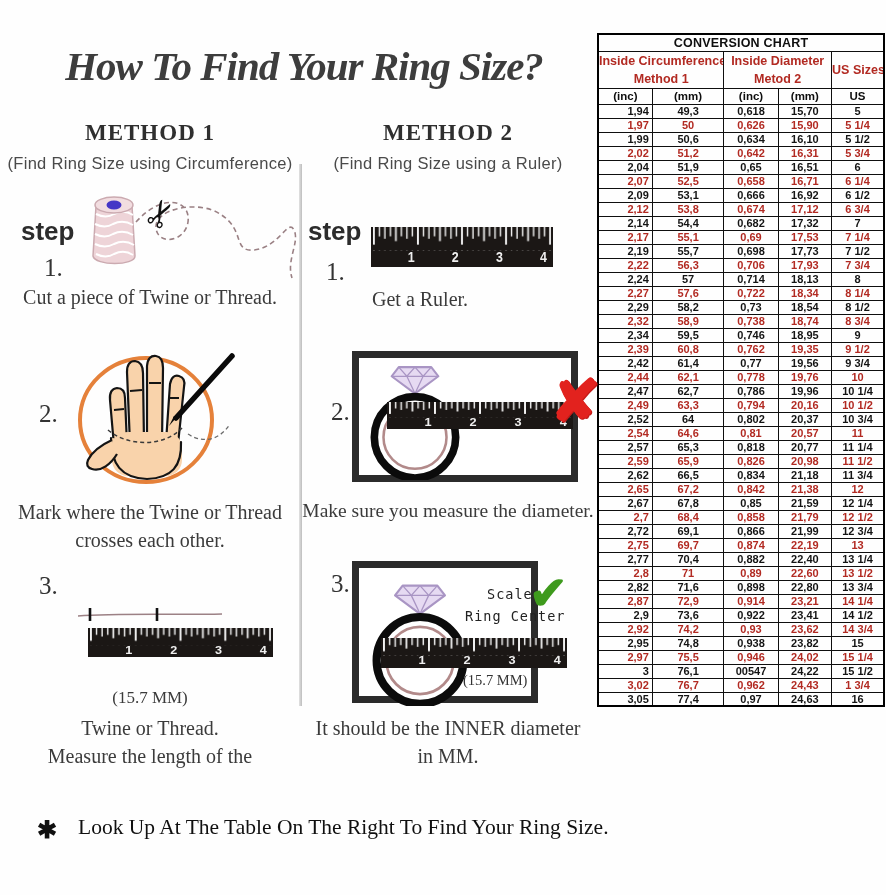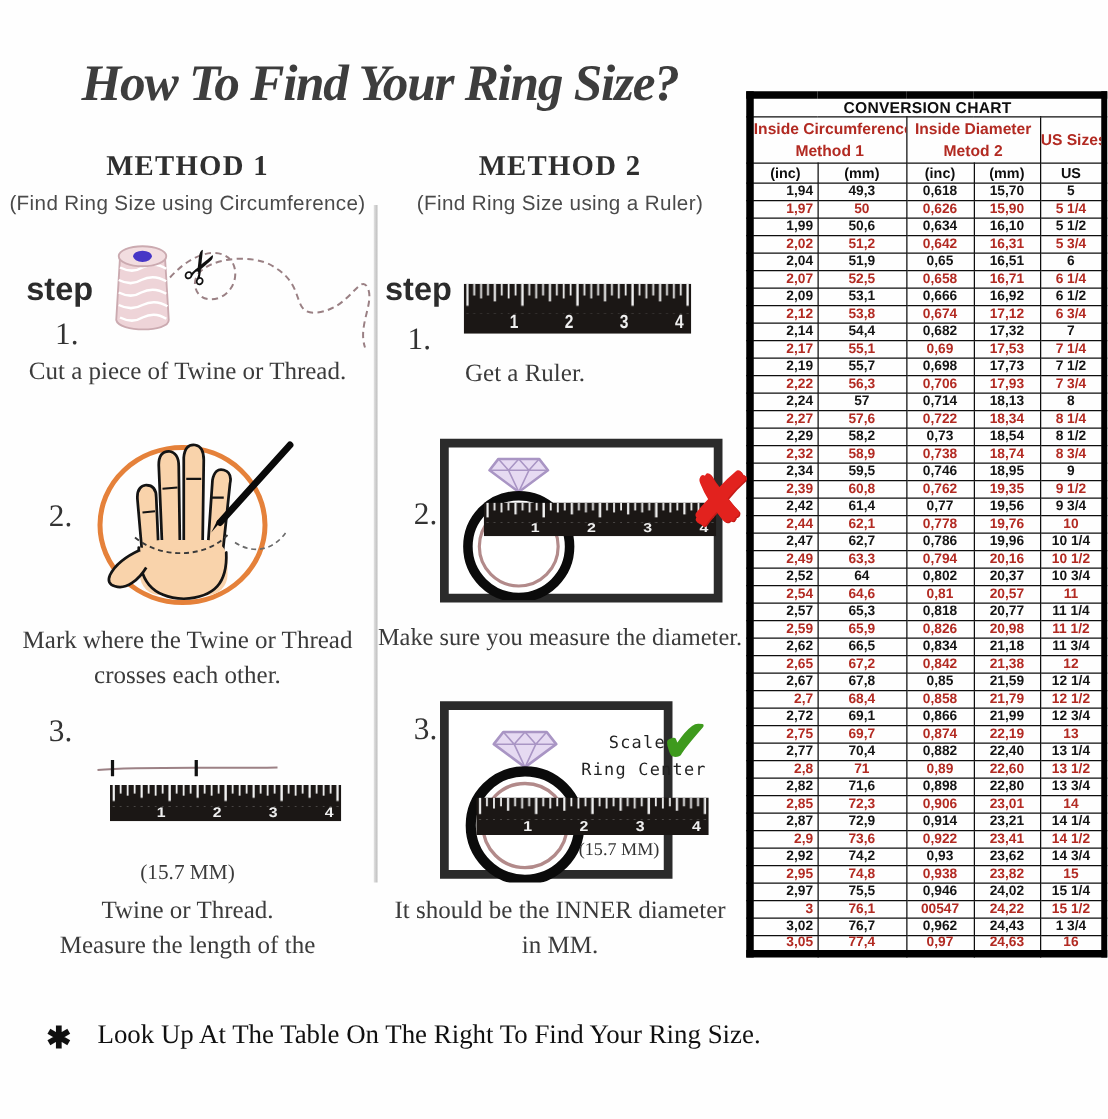--- a/index.html
+++ b/index.html
@@ -61,22 +61,21 @@
   .footnote-bullet { position:absolute; left:37px; top:816px; font-size:24px; color:#101010; font-weight:bold; }
   .footnote-text {
     position:absolute; left:78px; top:815px; width:520px;
     font-family:"Liberation Serif", serif; font-size:21.5px; color:#101010; white-space:nowrap;
   }
 
   
   .chart-wrap { position:absolute; left:597px; top:33px; width:289px; }
   table.conv {
     border-collapse:collapse; table-layout:fixed; width:288px;
-    border:6px solid #000000;
-    margin-top:40px;
+    border:2px solid #000000;
   }
   table.conv td { border:1.5px solid #0e0e0e; overflow:hidden; white-space:nowrap; }
   tr.t-title td {
     height:17px; font-weight:bold; font-size:12.5px; text-align:center;
     color:#0e0e0e; letter-spacing:.2px;
   }
   tr.t-ghdr td {
     height:37px; color:#b22a22; font-weight:bold; font-size:12.5px;
     text-align:center; line-height:1.45;
   }
@@ -511,27 +510,20 @@
             <td>13 1/2</td>
           </tr>
           <tr>
             <td>2,82</td>
             <td>71,6</td>
             <td>0,898</td>
             <td>22,80</td>
             <td>13 3/4</td>
           </tr>
           <tr>
-            <td>2,85</td>
-            <td>72,3</td>
-            <td>0,906</td>
-            <td>23,01</td>
-            <td>14</td>
-          </tr>
-          <tr>
             <td>2,87</td>
             <td>72,9</td>
             <td>0,914</td>
             <td>23,21</td>
             <td>14 1/4</td>
           </tr>
           <tr>
             <td>2,9</td>
             <td>73,6</td>
             <td>0,922</td>

